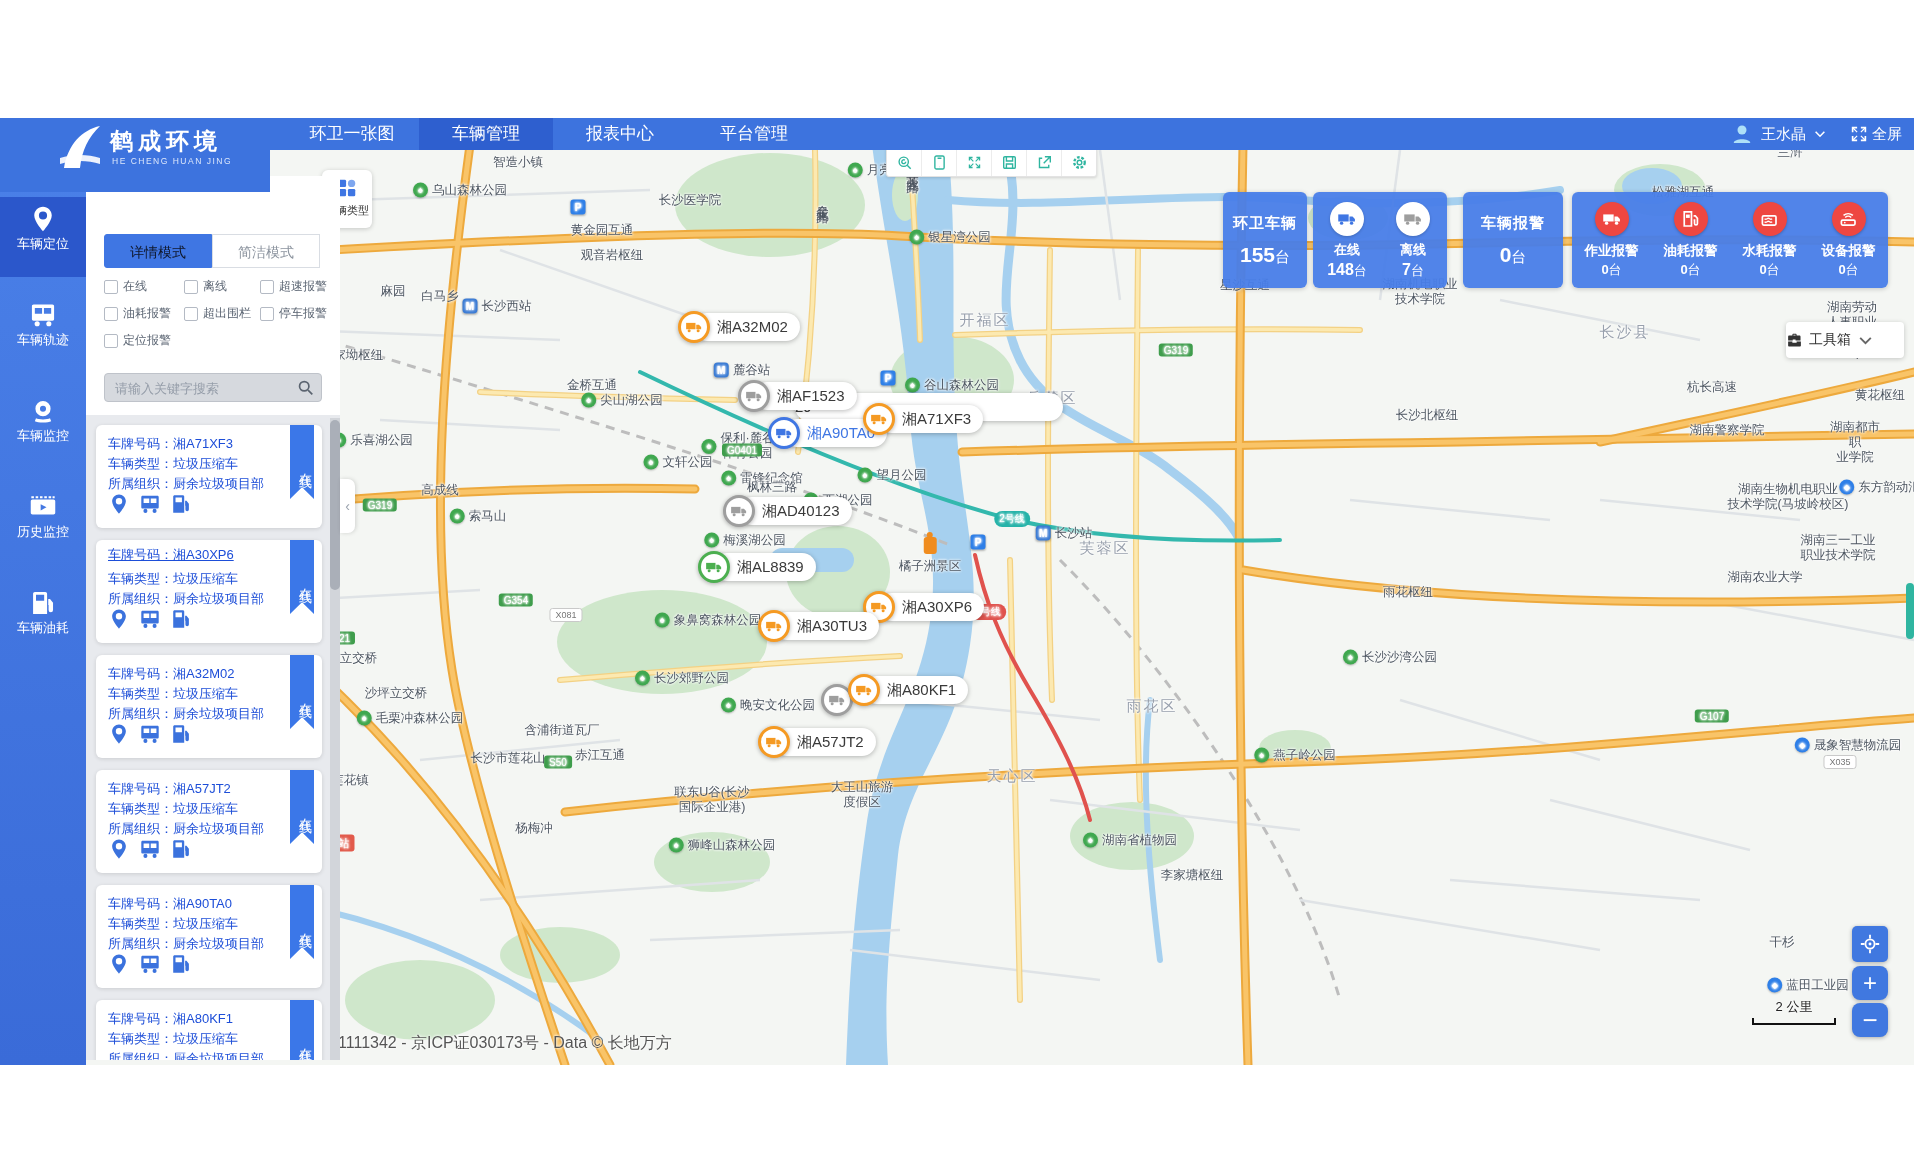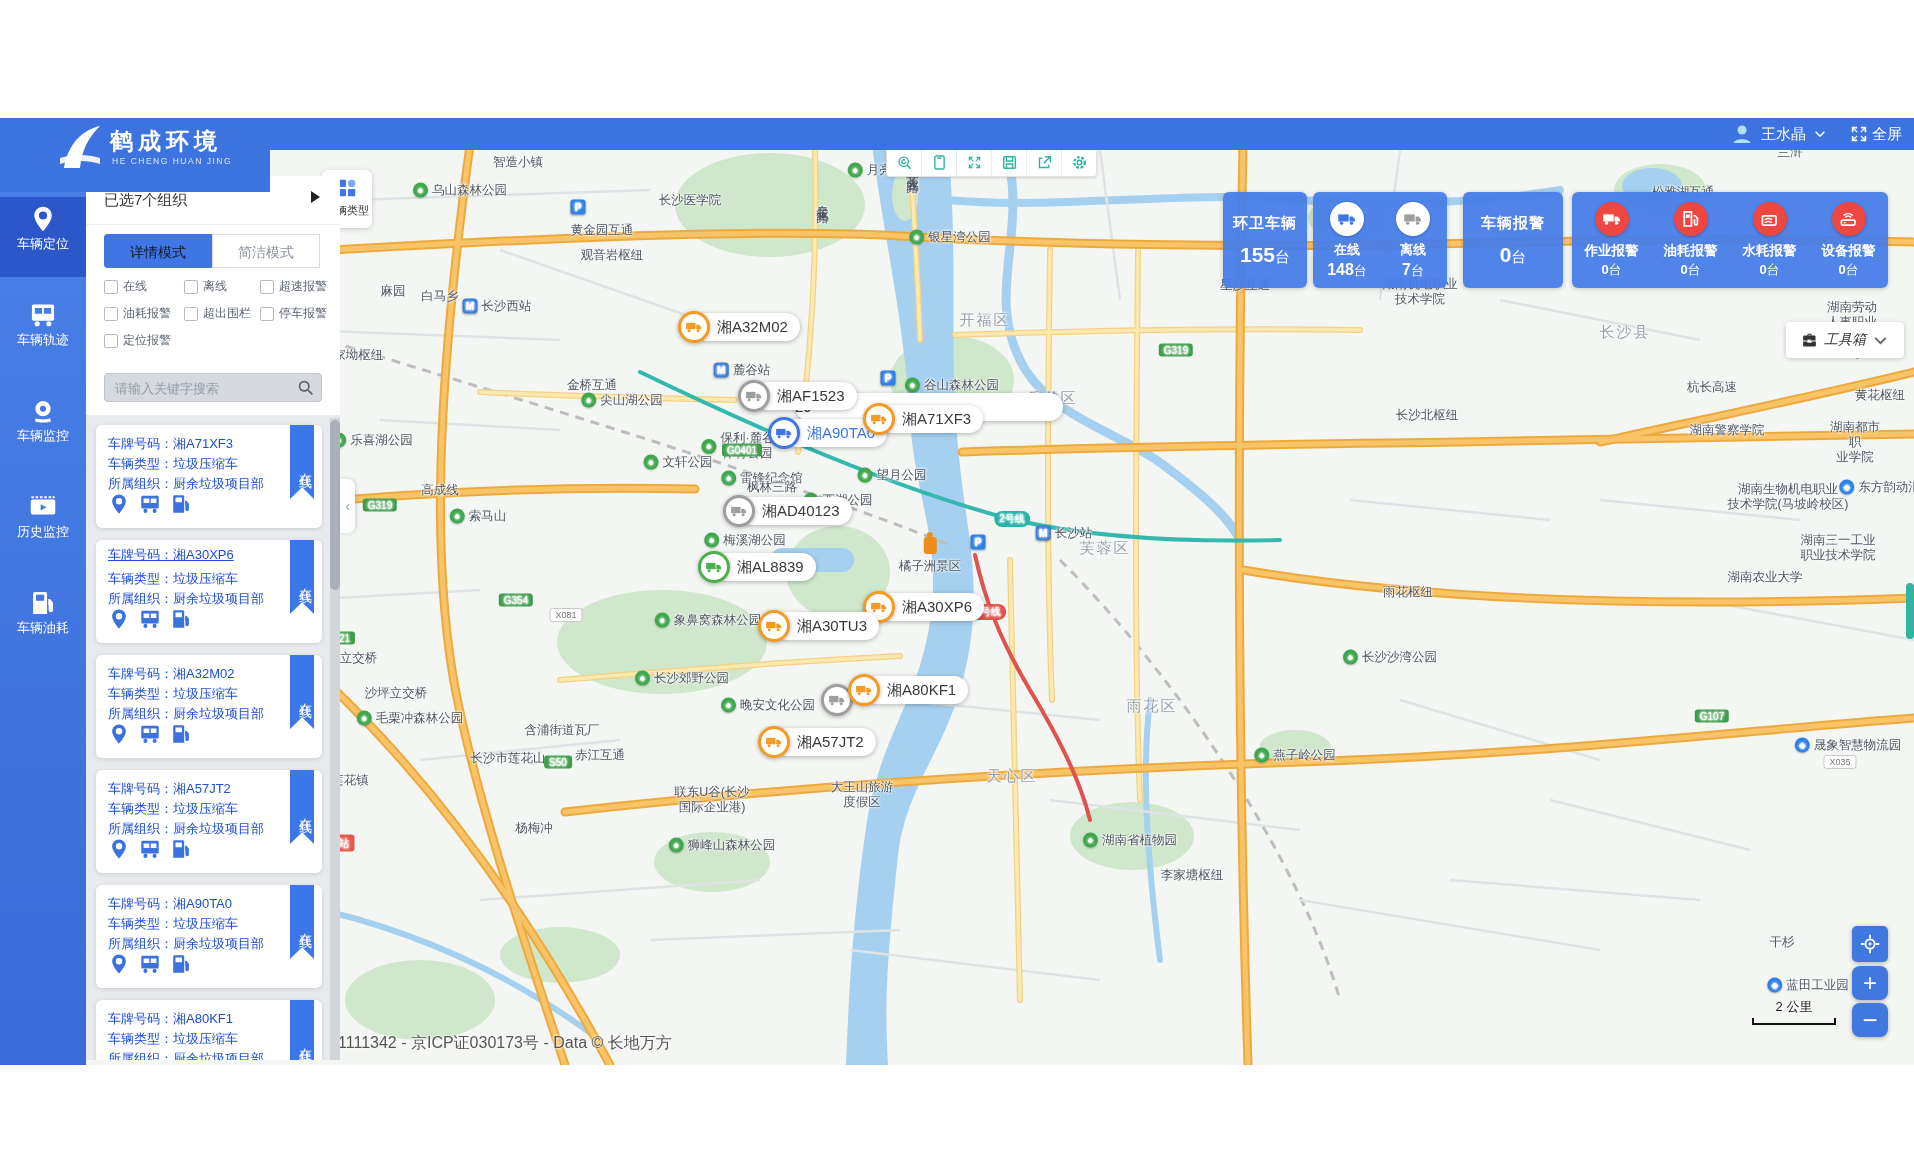--- a/index.html
+++ b/index.html
@@ -130,21 +130,21 @@
   .oo-col .ic{width:34px;height:34px;border-radius:50%;background:#fff;margin:0 auto;display:flex;align-items:center;justify-content:center;box-shadow:0 1px 3px rgba(0,0,0,.2);}
   .oo-col .lb{font-size:13px;font-weight:bold;margin-top:5px;}
   .oo-col .vl{font-size:13px;margin-top:2px;}
   .oo-col .vl b{font-size:16px;}
   .al-col{flex:1;text-align:center;padding-top:10px;}
   .al-col .ic{width:34px;height:34px;border-radius:50%;background:#ee4741;margin:0 auto;display:flex;align-items:center;justify-content:center;box-shadow:0 1px 3px rgba(0,0,0,.25);}
   .al-col .lb{font-size:13.5px;font-weight:bold;margin-top:6px;}
   .al-col .vl{font-size:13px;margin-top:1px;}
   
   #toolbox{left:1786px;top:322px;width:118px;height:36px;background:#fff;border-radius:4px;z-index:12;
-           box-shadow:0 1px 5px rgba(0,0,0,.2);display:flex;align-items:center;justify-content:center;gap:6px;cursor:pointer;font-style:italic;}
+           box-shadow:0 1px 5px rgba(0,0,0,.2);display:flex;align-items:center;justify-content:flex-start;gap:6px;cursor:pointer;}
   #toolbox svg{width:17px;height:17px;}
   #toolbox span{font-size:14px;color:#333;}
   #toolbox .chev{color:#666;}
   
   .mapctl{position:absolute;background:#4078e0;color:#fff;border-radius:5px;z-index:12;cursor:pointer;
           display:flex;align-items:center;justify-content:center;box-shadow:0 1px 4px rgba(0,0,0,.3);}
   #ctl-locate{left:1852px;top:926px;width:36px;height:36px;}
   #ctl-zoomin{left:1852px;top:966px;width:36px;height:34px;font-size:24px;border-radius:8px;}
   #ctl-zoomout{left:1852px;top:1003px;width:36px;height:34px;font-size:26px;border-radius:8px;}
   #ctl-locate svg{width:22px;height:22px;}
@@ -742,20 +742,26 @@
   <div class="txt">2 公里</div>
   <div class="bar"></div>
 </div>
 <div id="edgescroll" class="abs"></div>
 <div id="attribution" class="abs">1111342 - 京ICP证030173号 - Data © 长地万方</div>
 
 <div id="topwhite" class="abs"></div>
 <div id="footerwhite" class="abs"></div>
 
 <div id="topbar" class="abs">
+  <div id="nav-tabs">
+      <div class="nav-item">环卫一张图</div>
+      <div class="nav-item active">车辆管理</div>
+      <div class="nav-item">报表中心</div>
+      <div class="nav-item">平台管理</div>
+    </div>
   <div id="userarea">
     <span id="avatar">
       <svg viewBox="0 0 24 24" width="24" height="24">
         <circle cx="12" cy="8" r="4.5" fill="#aee0f8"></circle>
           <path d="M3.5 21c1-5 16-5 17 0z" fill="#aee0f8"></path>
         </svg>
     </span>
     <span id="username">王水晶</span>
     <svg class="chev" viewBox="0 0 16 16" fill="none" stroke="#fff" stroke-width="1.8">
         <path d="M3 5.5l5 5 5-5"></path>
@@ -811,24 +817,20 @@
     <div class="side-item" style="top: 431px;">
       <span class="sicon" style="color: rgb(255, 255, 255);"><svg viewBox="0 0 24 24" width="100%" height="100%">
           <path fill="currentColor" fill-rule="evenodd" d="M5 2.5h9c.8 0 1.5.7 1.5 1.5v17.5H3.5V4c0-.8.7-1.5 1.5-1.5zM6 5h7v5H6z"></path>
           <path fill="currentColor" d="M16.5 8.5H18l2.6 3.2v6.3a1.9 1.9 0 0 1-3.8 0v-4.2h-.3z"></path>
         </svg></span>
       <div class="slabel">车辆油耗</div>
     </div>
   </div>
 
 <div id="panel" class="abs">
-  <div id="orgrow">
-    <div id="orgtext">已选7个组织</div>
-    <div id="orgarrow"></div>
-  </div>
   <div id="modetabs">
     <div class="mtab active">详情模式</div>
     <div class="mtab">简洁模式</div>
   </div>
   <div id="filters">
       <label class="filter">
         <span class="cb"></span>
         <span>在线</span>
       </label>
       <label class="filter">

